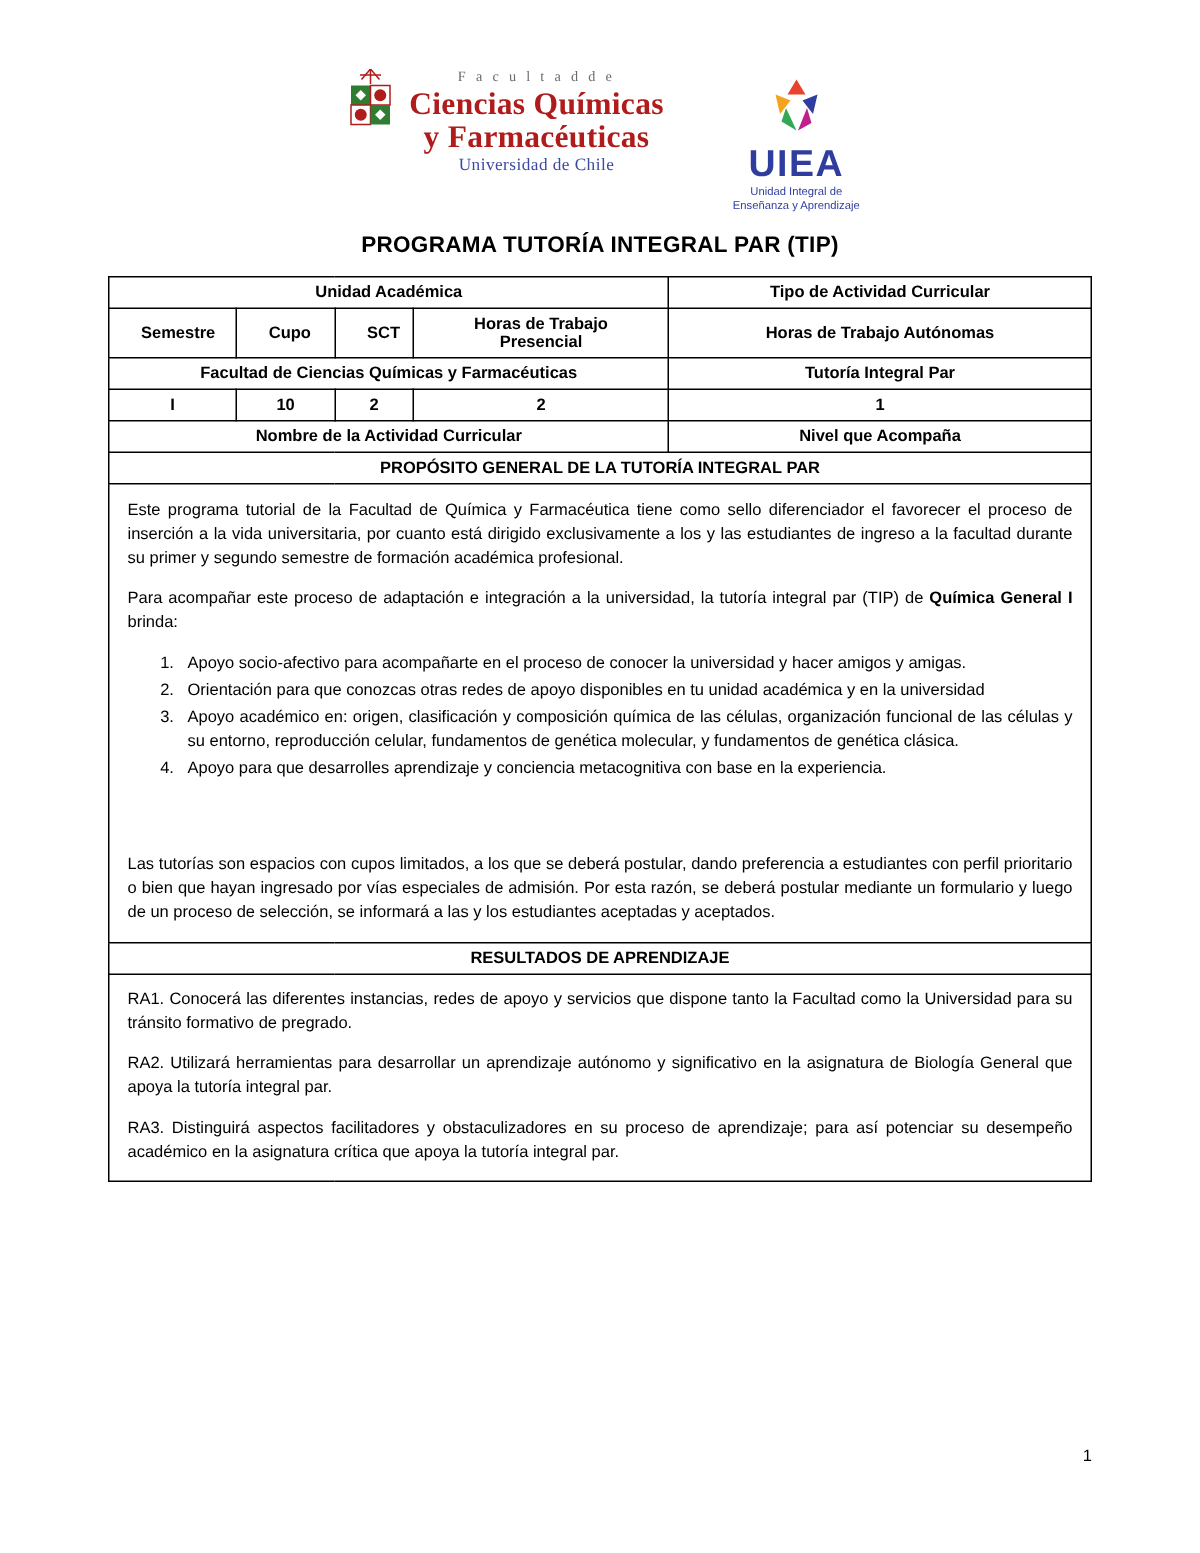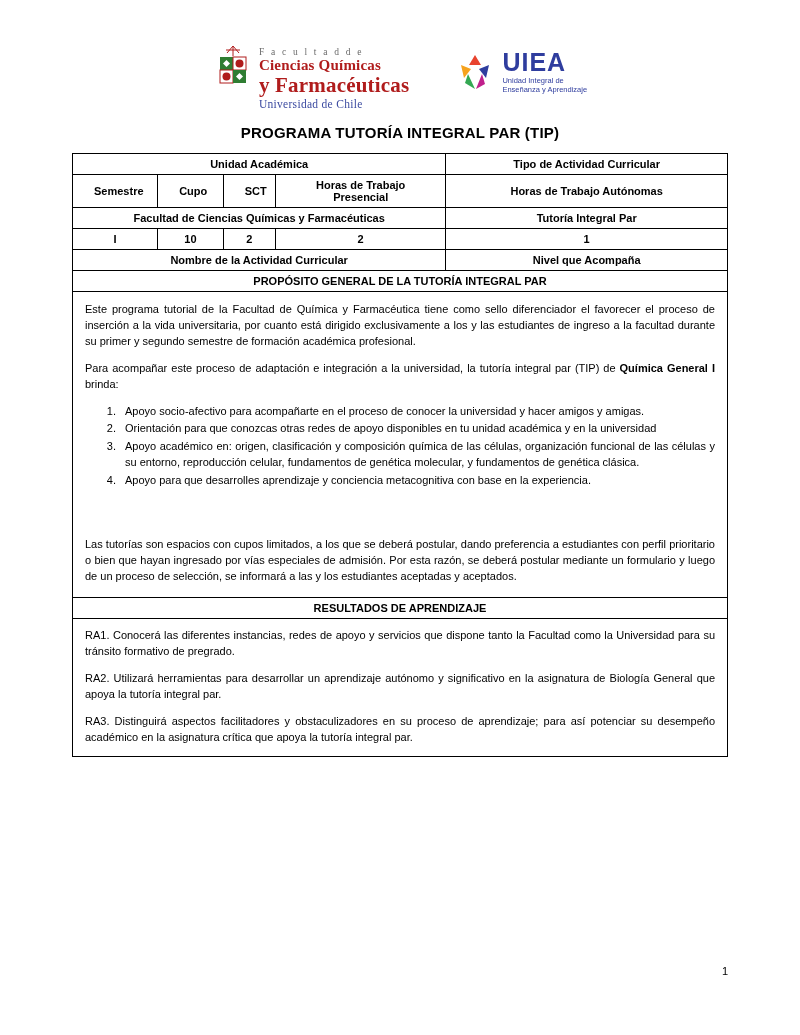--- a/index.html
+++ b/index.html
@@ -24,20 +24,21 @@
   }
 
   
   .logo-row {
     display: flex;
     justify-content: center;
     align-items: flex-start;
     gap: 46px;
     margin-top: 8px;
     margin-bottom: 14px;
+    text-align: center;
   }
   .logo-uchile {
     display: flex;
     align-items: flex-start;
     gap: 6px;
   }
   .uchile-crest {
     width: 40px;
     height: 44px;
     position: relative;
@@ -48,21 +49,21 @@
     line-height: 1.05;
     padding-top: 2px;
   }
   .uchile-text .l1 {
     font-size: 9.5px;
     letter-spacing: 2.2px;
     color: #6a6a6a;
     font-family: "Liberation Serif", serif;
   }
   .uchile-text .l2 {
-    font-size: 15px;
+    font-size: 21px;
     font-weight: bold;
     color: #b01c1c;
     font-family: "Liberation Serif", serif;
     letter-spacing: .2px;
   }
   .uchile-text .l3 {
     font-size: 21px;
     font-weight: bold;
     color: #b01c1c;
     font-family: "Liberation Serif", serif;
@@ -73,20 +74,21 @@
     color: #3b4aa0;
     font-family: "Liberation Serif", serif;
     margin-top: 2px;
     letter-spacing: .3px;
   }
   .logo-uiea {
     display: flex;
     align-items: center;
     gap: 7px;
     padding-top: 4px;
+    flex-direction: column;
   }
   .uiea-mark { width: 40px; height: 40px; flex: 0 0 auto; }
   .uiea-text .big {
     font-size: 25px;
     font-weight: bold;
     color: #2f3d9e;
     letter-spacing: 1px;
     font-family: "Liberation Sans", sans-serif;
     line-height: 1;
   }

